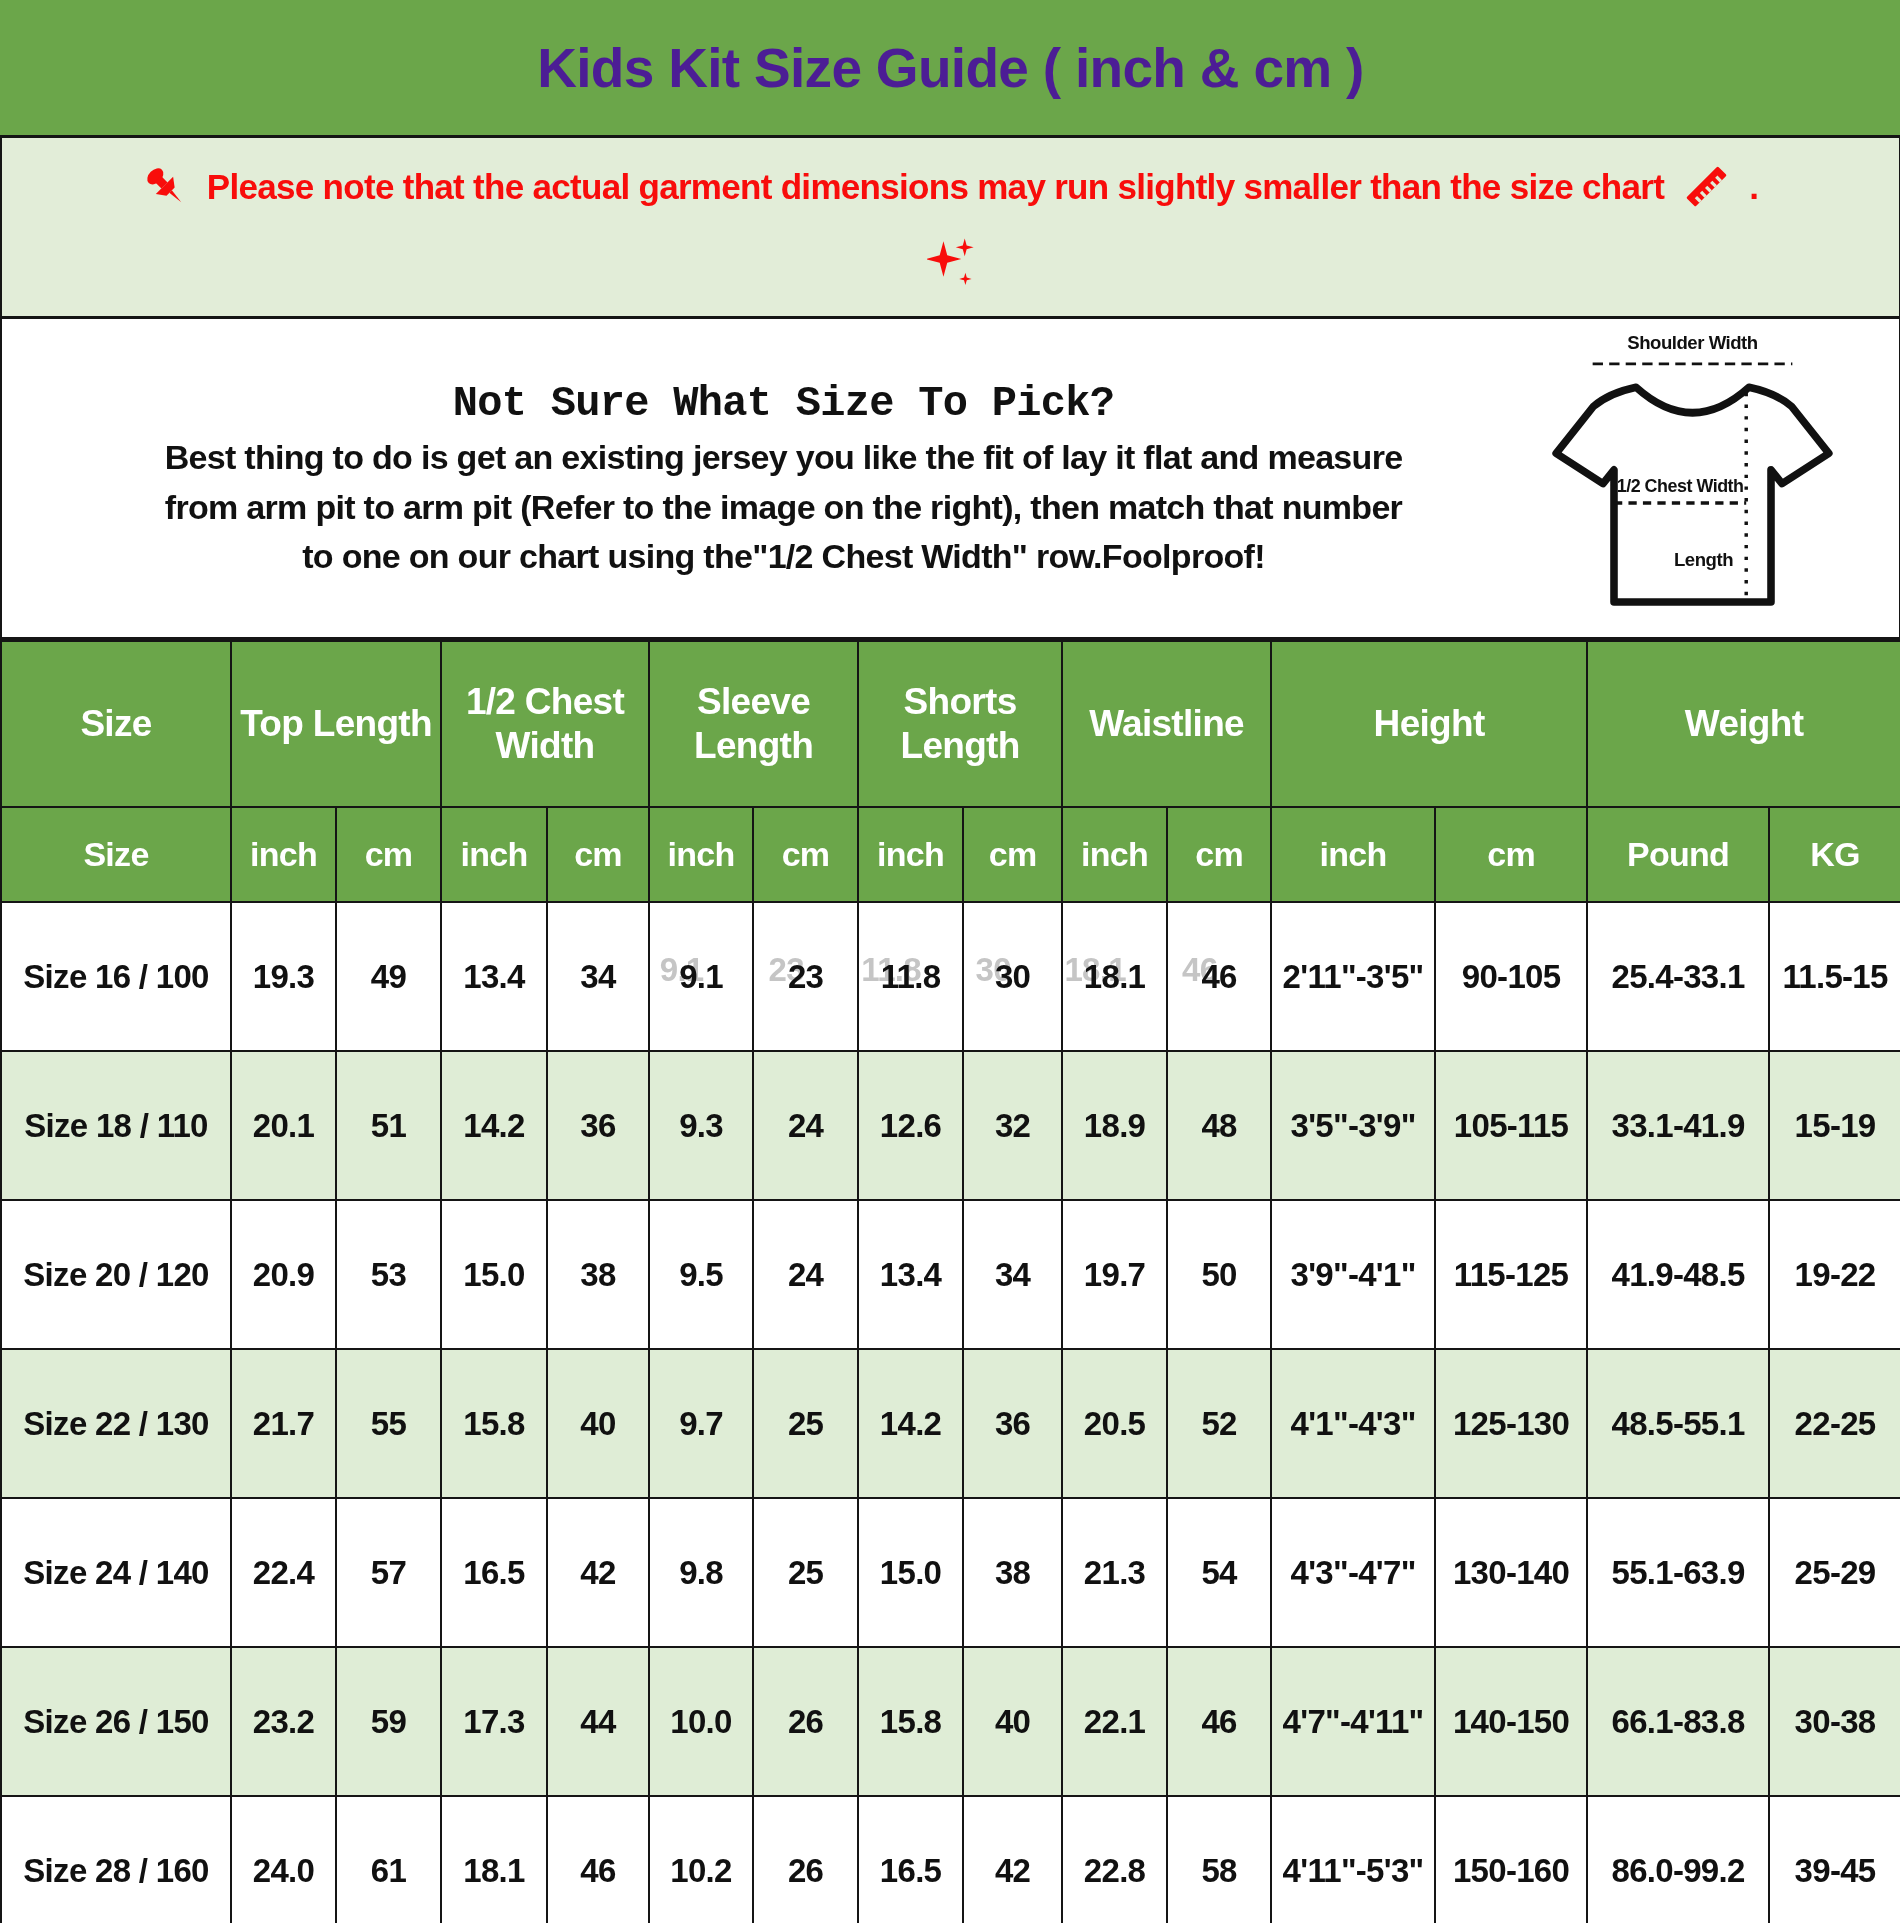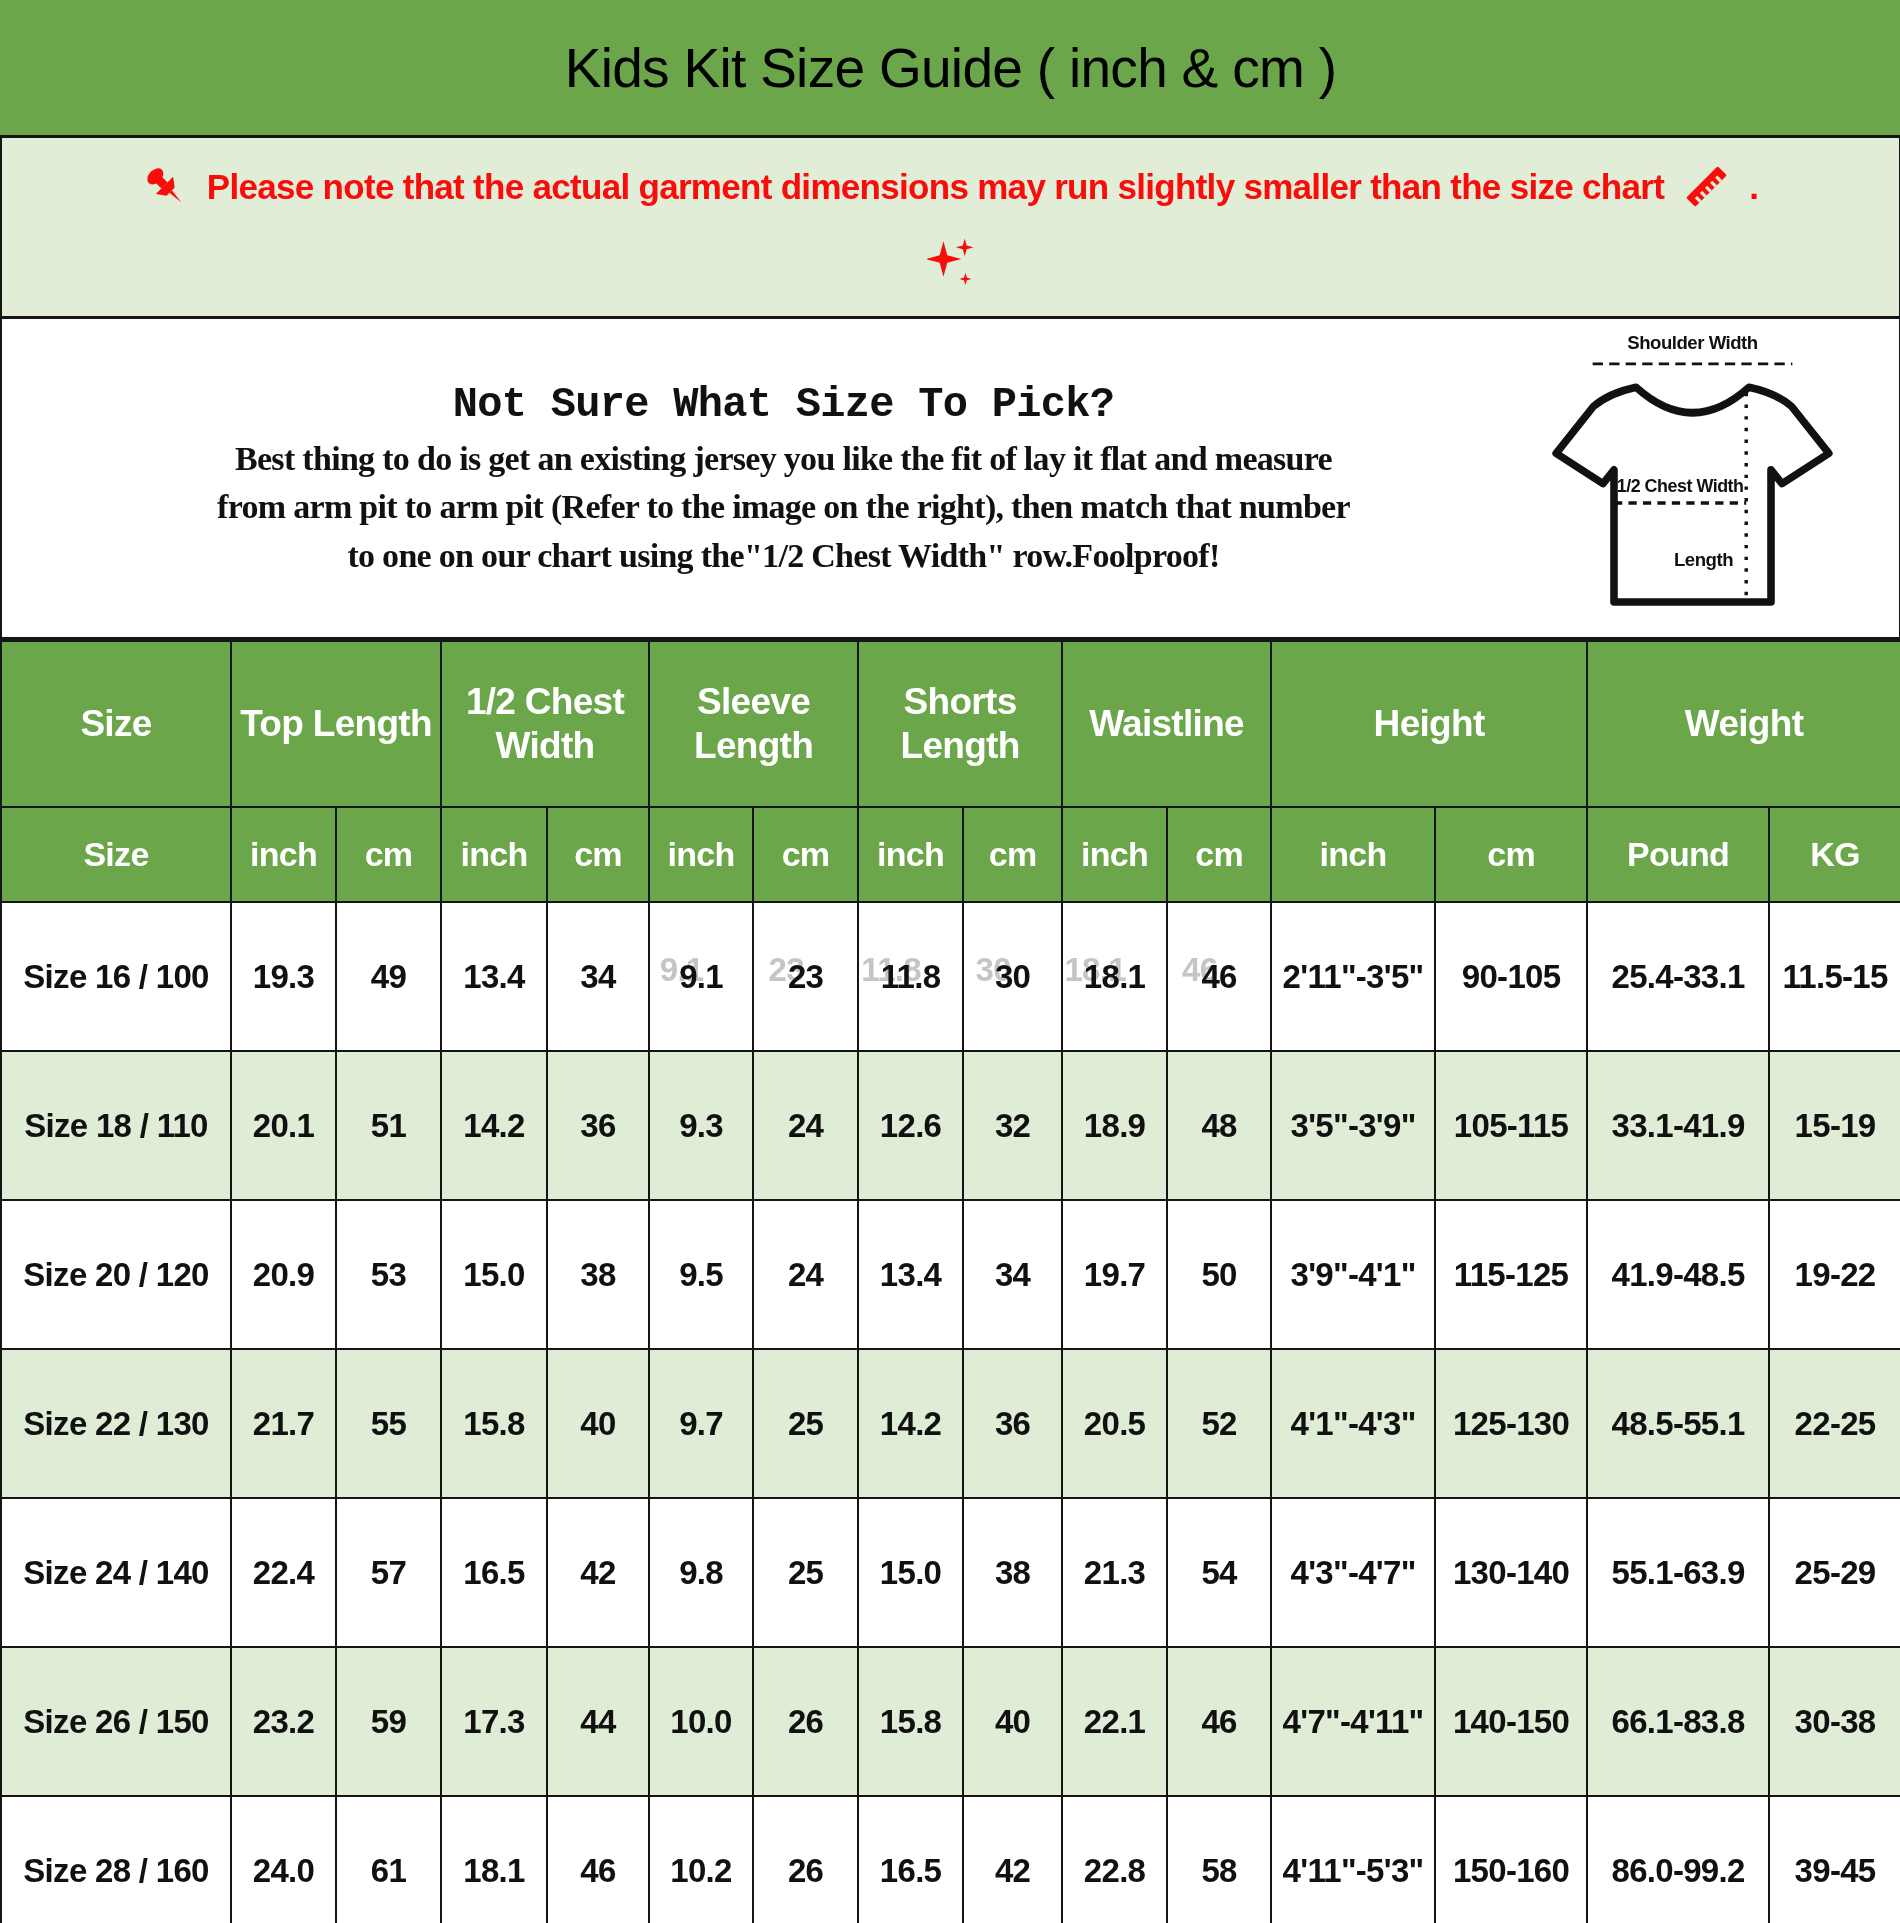--- a/index.html
+++ b/index.html
@@ -17,21 +17,21 @@
     font-family:"Liberation Sans","DejaVu Sans",sans-serif;
     font-weight:700;color:var(--ink);letter-spacing:-0.7px;
     box-sizing:border-box;overflow:hidden;
   }
   
   .title-bar{
     height:138px;background:var(--green);border-bottom:3px solid var(--line);
     display:flex;align-items:center;justify-content:center;box-sizing:border-box;
   }
   .title-bar h1{
-    margin:0;color:#000000;font-size:55px;letter-spacing:-0.7px;font-weight:400;
+    margin:0;color:#4c1d95;font-size:55px;letter-spacing:-0.7px;font-weight:700;
   }
   
   .notice{
     height:181px;background:var(--lightgreen);
     border-bottom:3px solid var(--line);
     border-left:2.2px solid var(--line);border-right:2.2px solid var(--line);
     box-sizing:border-box;
     display:flex;flex-direction:column;justify-content:center;align-items:center;gap:25.4px;
   }
   .notice-line{
@@ -44,21 +44,21 @@
     height:321px;background:#ffffff;
     border-bottom:3px solid var(--line);
     border-left:2.2px solid var(--line);border-right:2.2px solid var(--line);
     box-sizing:border-box;position:relative;
   }
   .info-text{
     position:absolute;left:0;top:0;width:1563px;height:100%;
     display:flex;flex-direction:column;justify-content:center;align-items:center;gap:10.5px;
   }
   .info-heading{font-size:42px;font-family:Liberation Mono, monospace;}
-  .info-line{font-size:34px;white-space:nowrap;font-family:Liberation Serif, serif;}
+  .info-line{font-size:34px;white-space:nowrap;}
   .shirt-wrap{position:absolute;right:39px;top:9px;width:335px;height:303px;}
   
   table.size-table{
     border-collapse:collapse;table-layout:fixed;width:1901px;
     margin:0;border:2.2px solid var(--line);
   }
   .size-table th,.size-table td{
     border:2.2px solid var(--line);text-align:center;vertical-align:middle;
     padding:0;overflow:hidden;
   }

